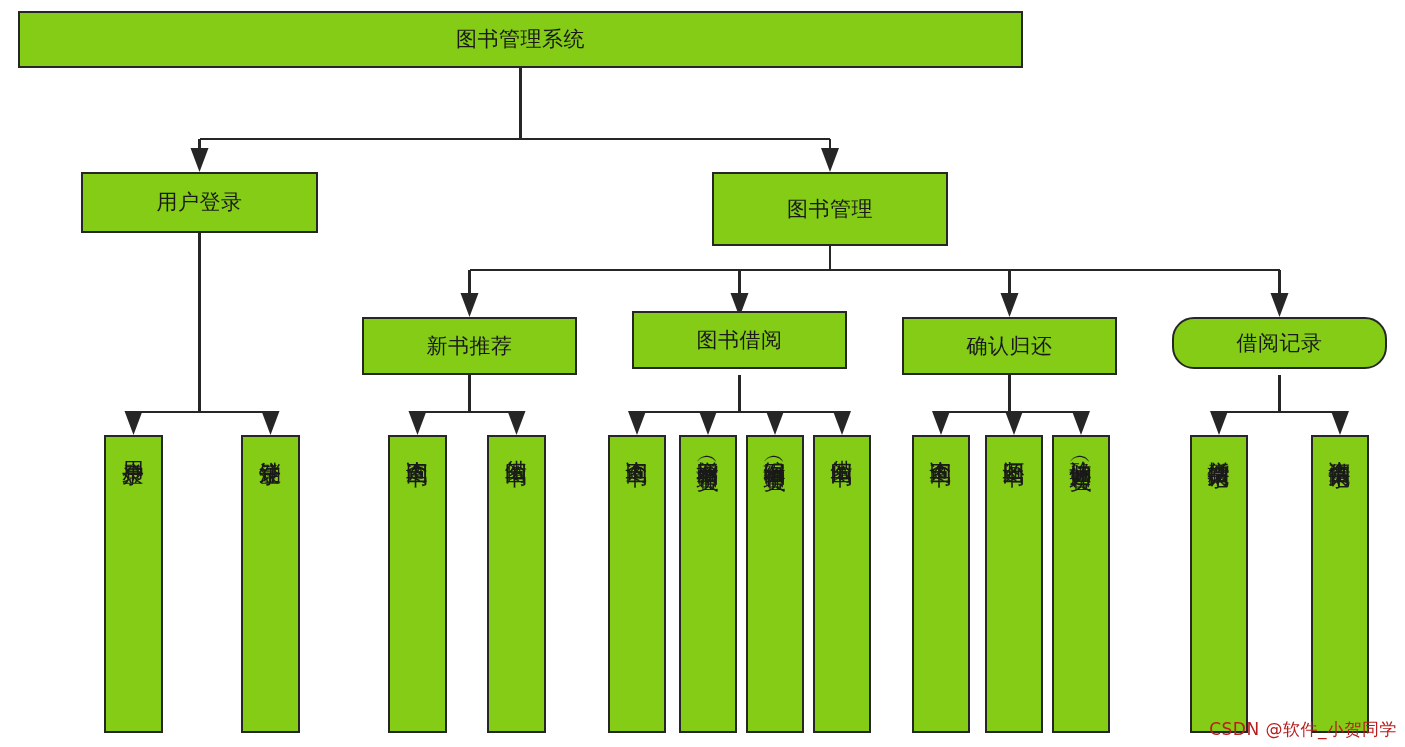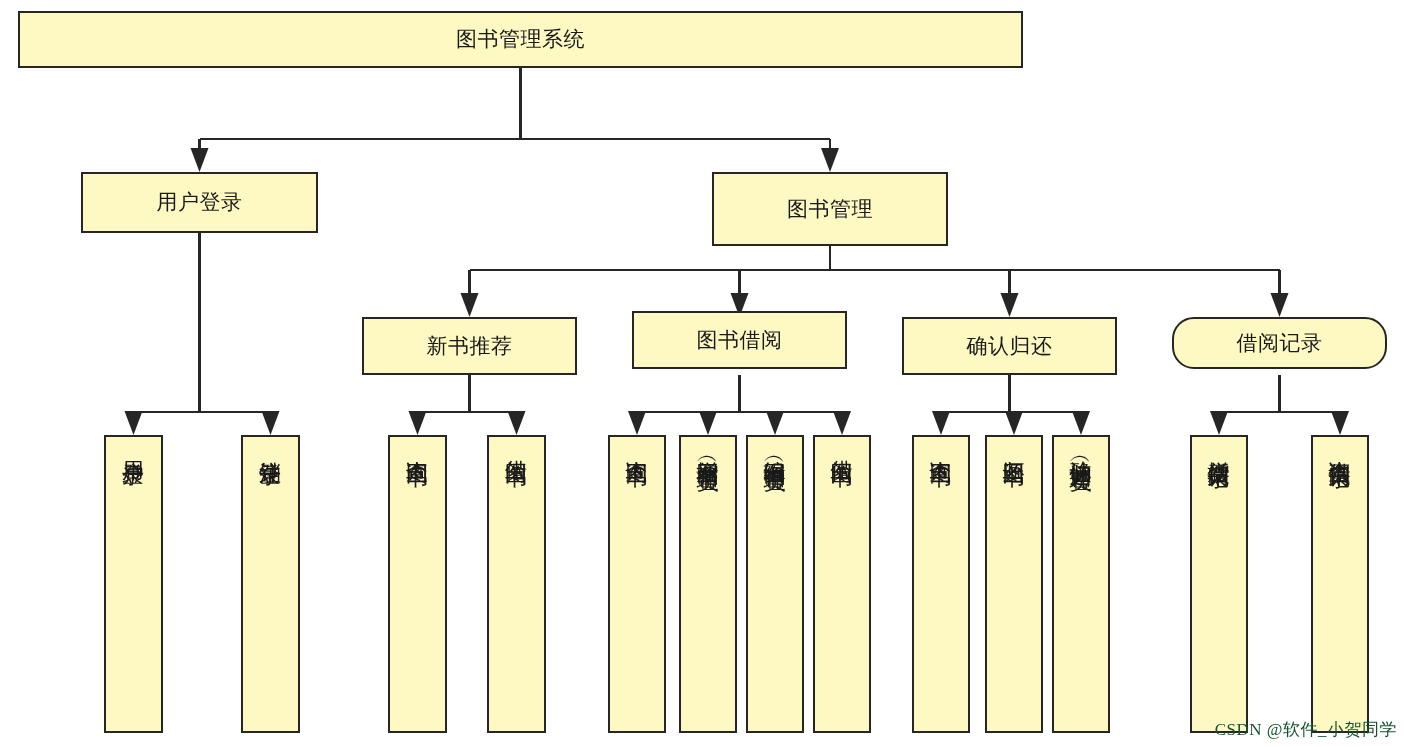--- a/index.html
+++ b/index.html
@@ -20,21 +20,21 @@
   #edges {
     position: absolute;
     left: 0;
     top: 0;
     width: 1405px;
     height: 747px;
   }
   .node {
     position: absolute;
     box-sizing: border-box;
-    background: #fef9c3;
+    background: #84cc16;
     border: 2px solid #262626;
     display: flex;
     align-items: center;
     justify-content: center;
     color: #1a1a1a;
     z-index: 2;
   }
   .node .lbl {
     display: block;
     text-align: center;
@@ -55,25 +55,24 @@
     font-size: 22px;
     line-height: 1.05;
     letter-spacing: 1.5px;
     white-space: pre;
   }
   #watermark {
     position: absolute;
     right: 8px;
     bottom: 6px;
     font-size: 17px;
-    color: #14532d;
+    color: #b91c1c;
     z-index: 5;
     white-space: nowrap;
     letter-spacing: 0.5px;
-    font-family: Liberation Serif, serif;
   }
 </style>
 </head>
 <body>
 
 <div id="canvas">
   <svg id="edges" viewBox="0 0 1405 747">
       <line x1="520.5" y1="68" x2="520.5" y2="139" stroke="#262626" stroke-width="2.6" shape-rendering="crispEdges"></line>
       <line x1="199.5" y1="139" x2="830" y2="139" stroke="#262626" stroke-width="2.6" shape-rendering="crispEdges"></line>
       <line x1="199.5" y1="139" x2="199.5" y2="150" stroke="#262626" stroke-width="2.6" shape-rendering="crispEdges"></line>

